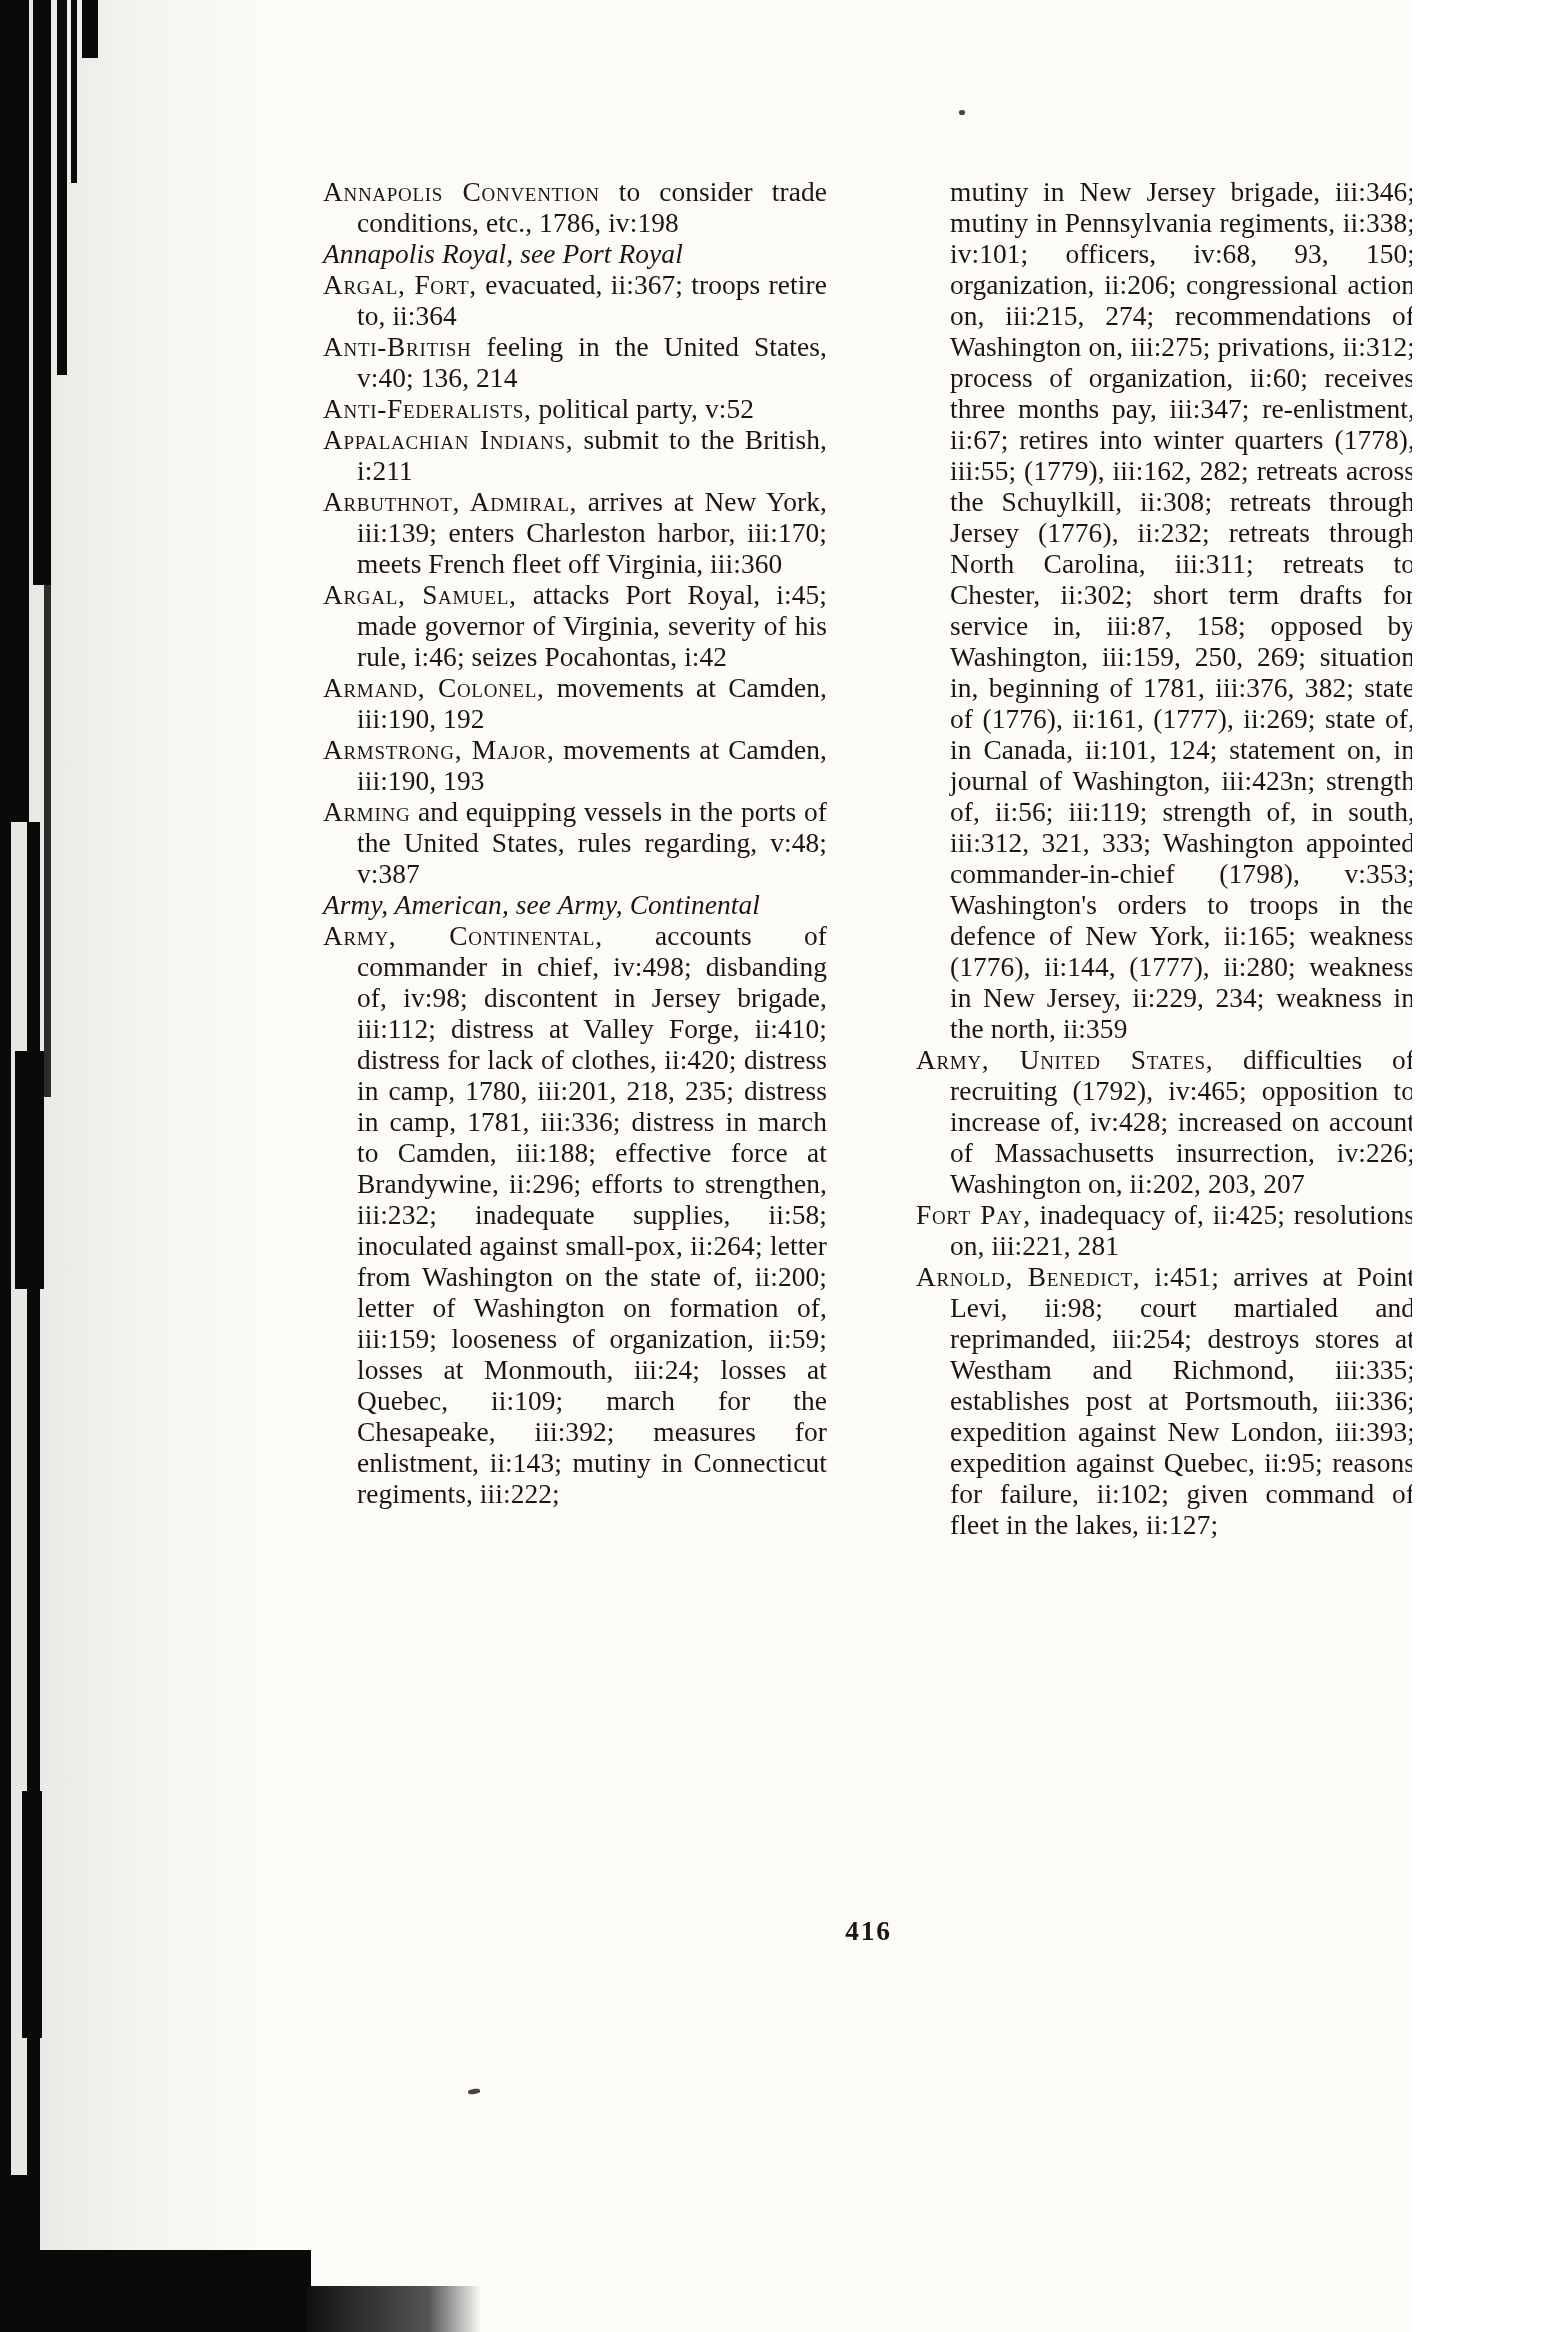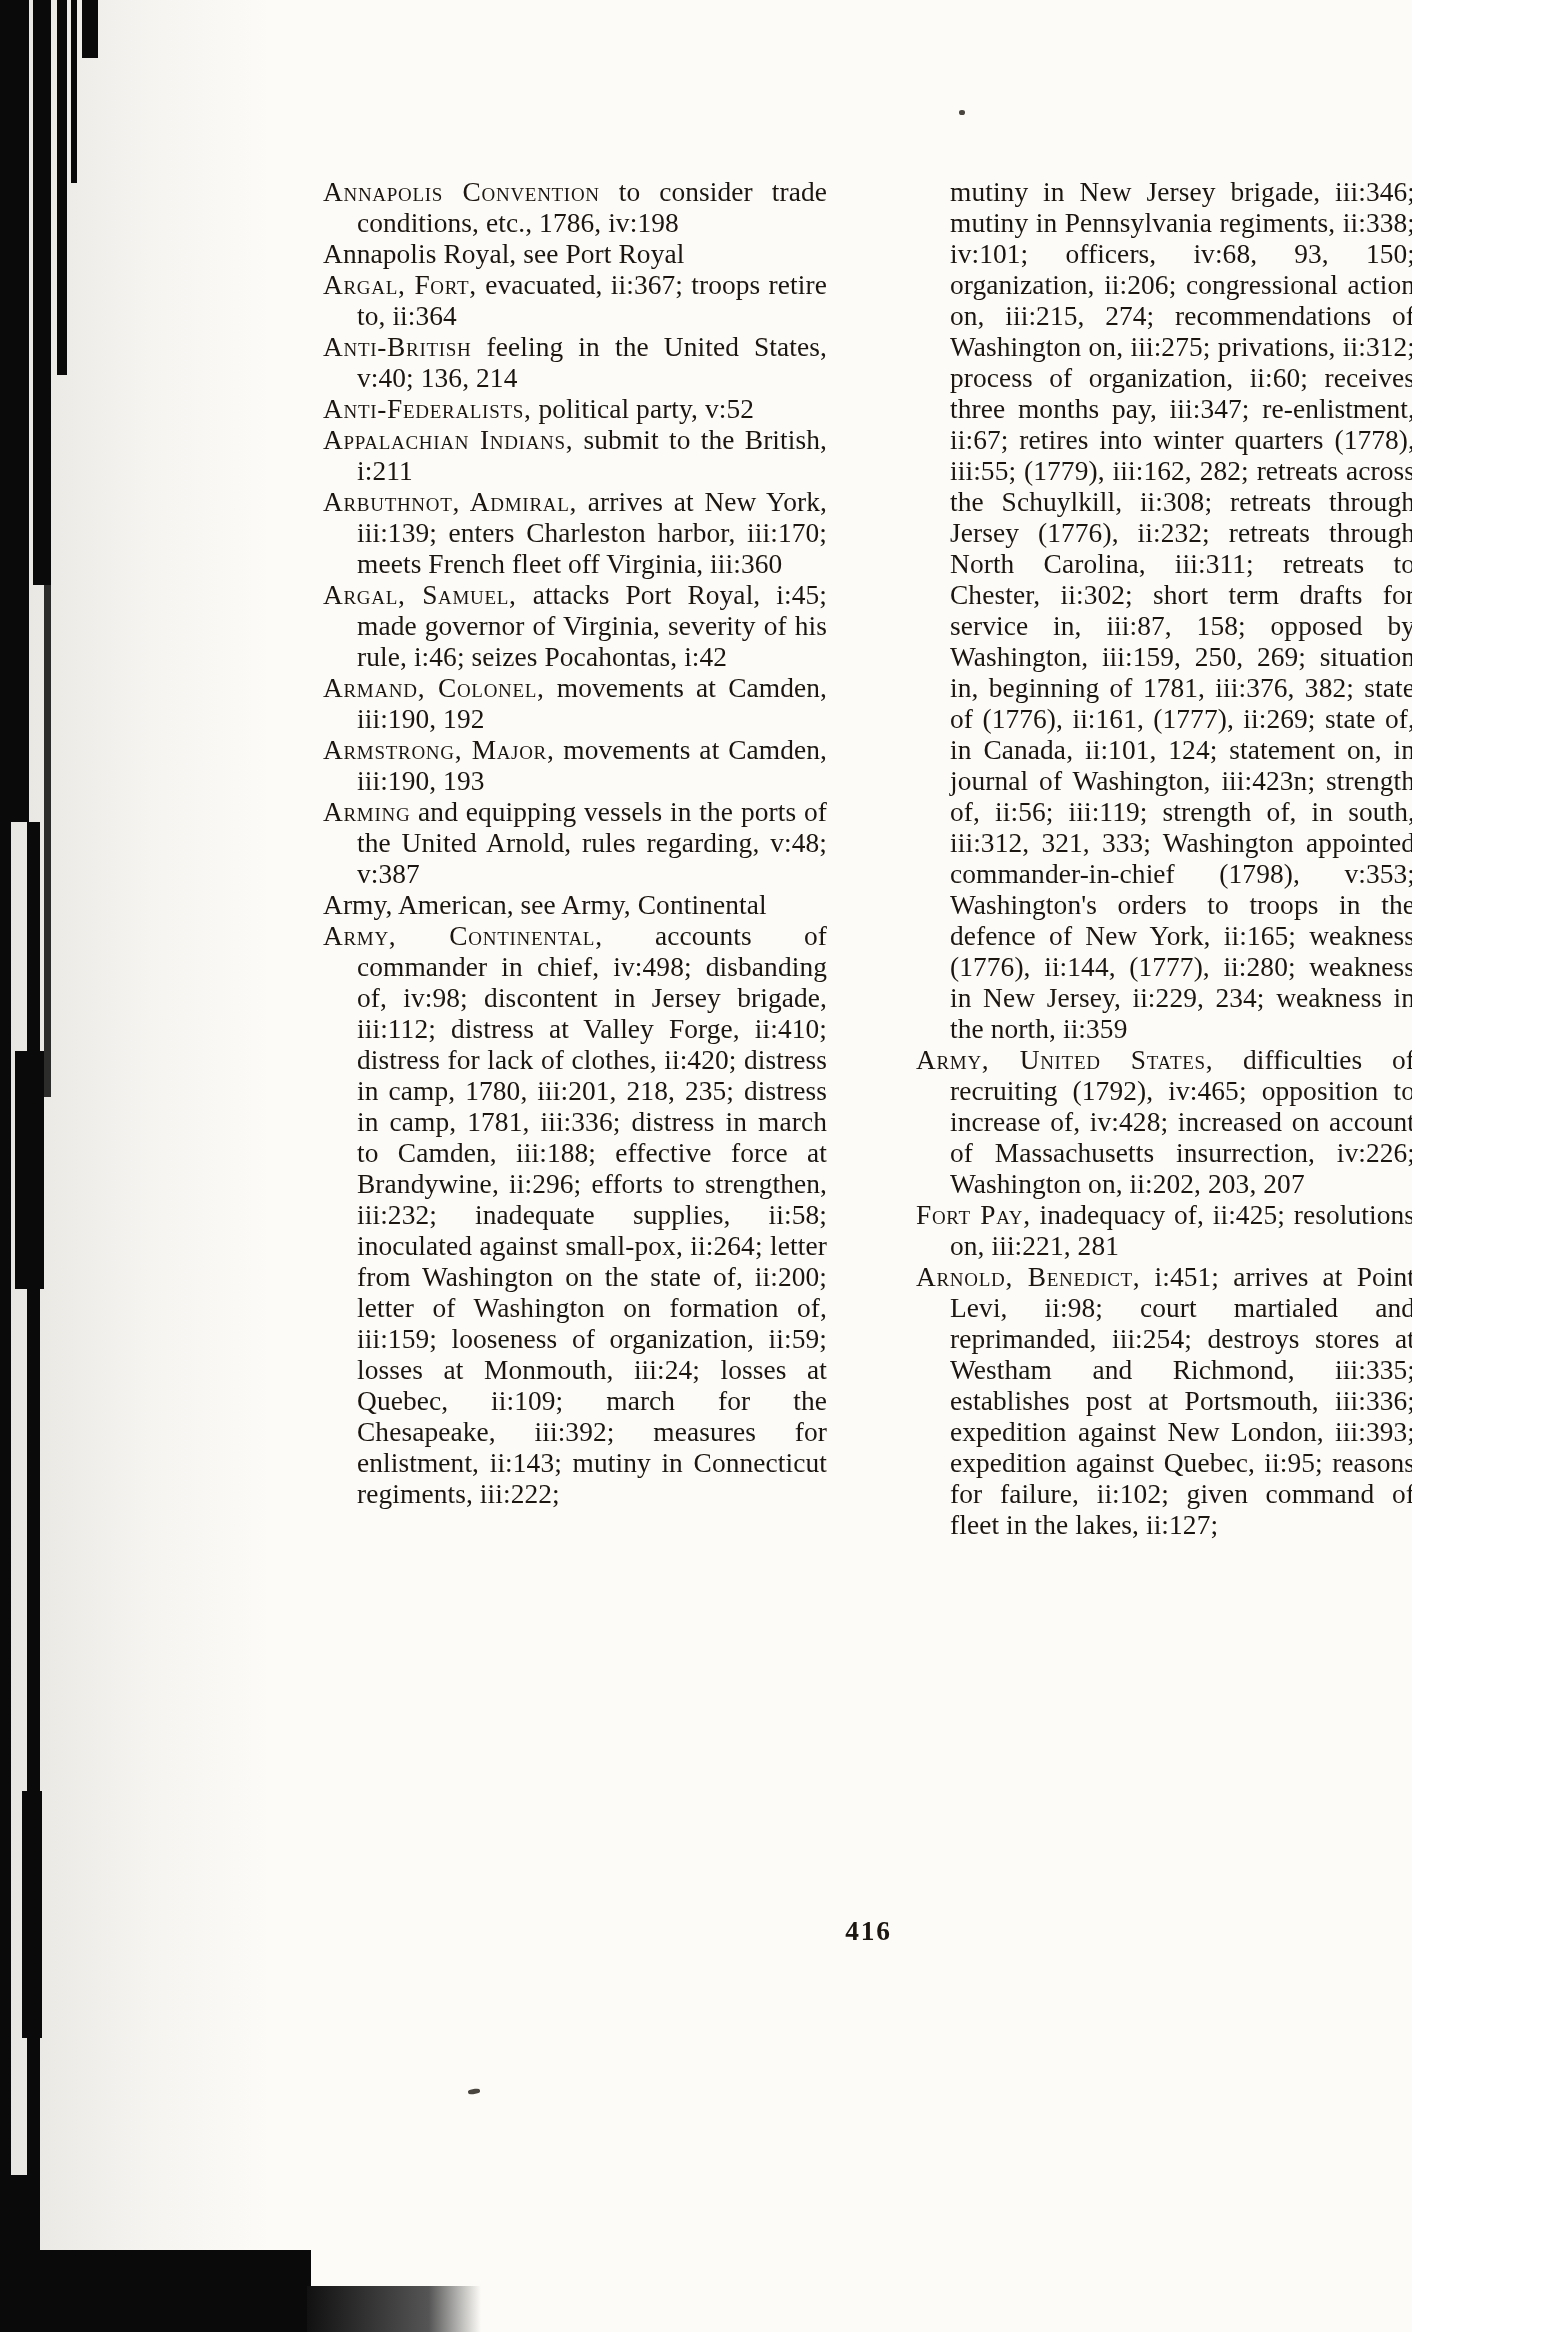--- a/index.html
+++ b/index.html
@@ -74,21 +74,21 @@
   .column.right { left: 593px; width: 499px; }
 
   .entry {
     text-indent: -34px;
     padding-left: 34px;
   }
   .entry .head {
     font-variant: small-caps;
     letter-spacing: 0.7px;
   }
-  .entry.cross-ref { }
+  .entry.cross-ref { font-style: italic; }
   .entry.continuation { text-indent: 0; }
 
   .page-number {
     position: absolute;
     left: 323px;
     top: 1880px;
     width: 1091px;
     text-align: center;
     font-size: 27.4px;
     line-height: 31px;
@@ -126,21 +126,21 @@
         <p class="entry"><span class="head">Annapolis Convention</span><span class="body"> to consider trade conditions, etc., 1786, iv:198</span></p>
         <p class="entry cross-ref"><span class="body">Annapolis Royal, see Port Royal</span></p>
         <p class="entry"><span class="head">Argal, Fort,</span><span class="body"> evacuated, ii:367; troops retire to, ii:364</span></p>
         <p class="entry"><span class="head">Anti-British</span><span class="body"> feeling in the United States, v:40; 136, 214</span></p>
         <p class="entry"><span class="head">Anti-Federalists,</span><span class="body"> political party, v:52</span></p>
         <p class="entry"><span class="head">Appalachian Indians,</span><span class="body"> submit to the British, i:211</span></p>
         <p class="entry"><span class="head">Arbuthnot, Admiral,</span><span class="body"> arrives at New York, iii:139; enters Charleston harbor, iii:170; meets French fleet off Virginia, iii:360</span></p>
         <p class="entry"><span class="head">Argal, Samuel,</span><span class="body"> attacks Port Royal, i:45; made governor of Virginia, severity of his rule, i:46; seizes Pocahontas, i:42</span></p>
         <p class="entry"><span class="head">Armand, Colonel,</span><span class="body"> movements at Camden, iii:190, 192</span></p>
         <p class="entry"><span class="head">Armstrong, Major,</span><span class="body"> movements at Camden, iii:190, 193</span></p>
-        <p class="entry"><span class="head">Arming</span><span class="body"> and equipping vessels in the ports of the United Arnold, rules regarding, v:48; v:387</span></p>
+        <p class="entry"><span class="head">Arming</span><span class="body"> and equipping vessels in the ports of the United States, rules regarding, v:48; v:387</span></p>
         <p class="entry cross-ref"><span class="body">Army, American, see Army, Continental</span></p>
         <p class="entry"><span class="head">Army, Continental,</span><span class="body"> accounts of commander in chief, iv:498; disbanding of, iv:98; discontent in Jersey brigade, iii:112; distress at Valley Forge, ii:410; distress for lack of clothes, ii:420; distress in camp, 1780, iii:201, 218, 235; distress in camp, 1781, iii:336; distress in march to Camden, iii:188; effective force at Brandywine, ii:296; efforts to strengthen, iii:232; inadequate supplies, ii:58; inoculated against small-pox, ii:264; letter from Washington on the state of, ii:200; letter of Washington on formation of, iii:159; looseness of organization, ii:59; losses at Monmouth, iii:24; losses at Quebec, ii:109; march for the Chesapeake, iii:392; measures for enlistment, ii:143; mutiny in Connecticut regiments, iii:222;</span></p>
       </section>
     <section class="column right">
         <p class="entry continuation"><span class="body">mutiny in New Jersey brigade, iii:346; mutiny in Pennsylvania regiments, ii:338; iv:101; officers, iv:68, 93, 150; organization, ii:206; congressional action on, iii:215, 274; recommendations of Washington on, iii:275; privations, ii:312; process of organization, ii:60; receives three months pay, iii:347; re-enlistment, ii:67; retires into winter quarters (1778), iii:55; (1779), iii:162, 282; retreats across the Schuylkill, ii:308; retreats through Jersey (1776), ii:232; retreats through North Carolina, iii:311; retreats to Chester, ii:302; short term drafts for service in, iii:87, 158; opposed by Washington, iii:159, 250, 269; situation in, beginning of 1781, iii:376, 382; state of (1776), ii:161, (1777), ii:269; state of, in Canada, ii:101, 124; statement on, in journal of Washington, iii:423n; strength of, ii:56; iii:119; strength of, in south, iii:312, 321, 333; Washington appointed commander-in-chief (1798), v:353; Washington's orders to troops in the defence of New York, ii:165; weakness (1776), ii:144, (1777), ii:280; weakness in New Jersey, ii:229, 234; weakness in the north, ii:359</span></p>
         <p class="entry"><span class="head">Army, United States,</span><span class="body"> difficulties of recruiting (1792), iv:465; opposition to increase of, iv:428; increased on account of Massachusetts insurrection, iv:226; Washington on, ii:202, 203, 207</span></p>
         <p class="entry"><span class="head">Fort Pay,</span><span class="body"> inadequacy of, ii:425; resolutions on, iii:221, 281</span></p>
         <p class="entry"><span class="head">Arnold, Benedict,</span><span class="body"> i:451; arrives at Point Levi, ii:98; court martialed and reprimanded, iii:254; destroys stores at Westham and Richmond, iii:335; establishes post at Portsmouth, iii:336; expedition against New London, iii:393; expedition against Quebec, ii:95; reasons for failure, ii:102; given command of fleet in the lakes, ii:127;</span></p>
       </section>
   </main>

